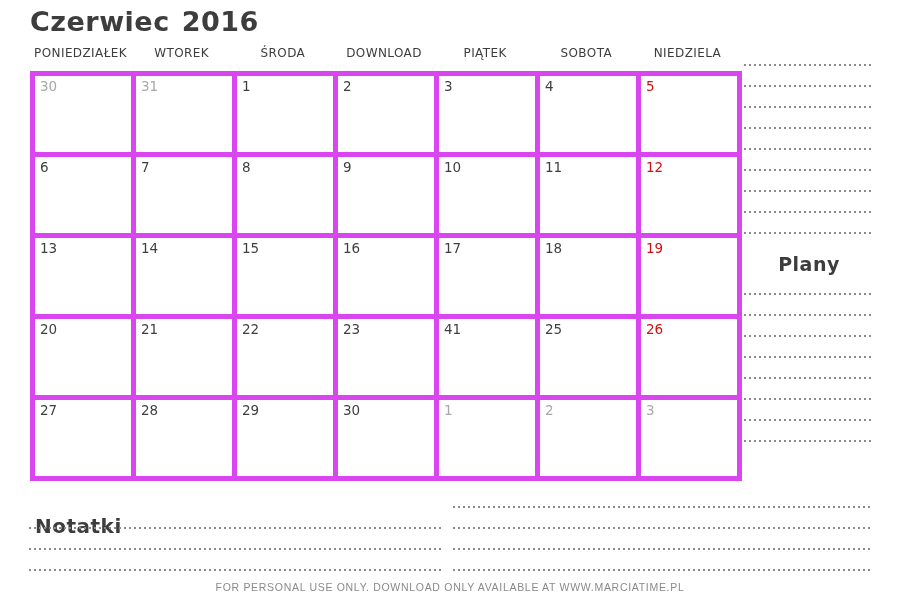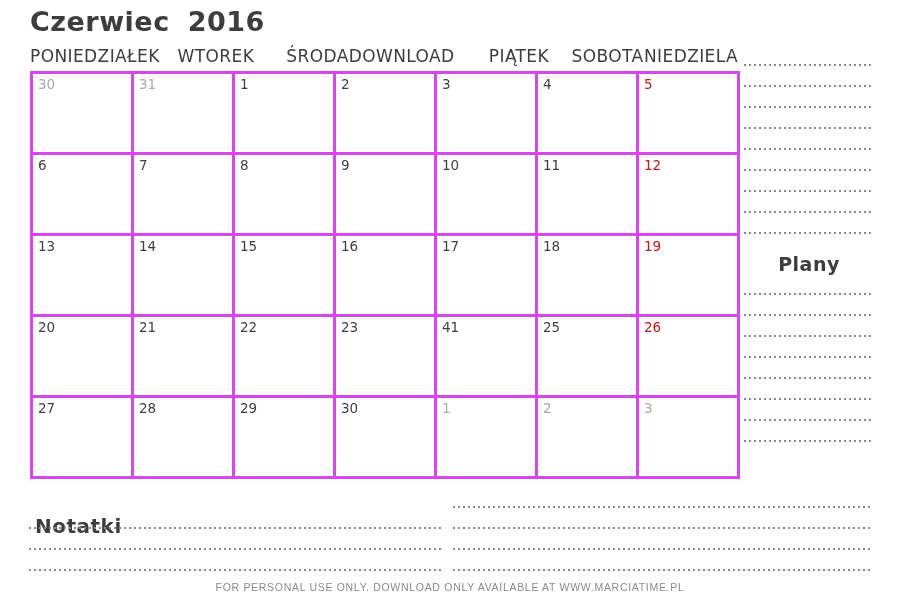--- a/index.html
+++ b/index.html
@@ -15,49 +15,49 @@
   }
   .title {
     position: absolute;
     left: 30px;
     top: 6px;
     font-size: 27px;
     font-weight: bold;
     letter-spacing: 0.5px;
     color: #3d3d3d;
   }
-  .title .month { margin-right: 18px; }
+  .title .month { margin-right: 12px; }
 
   .weekday-row {
     position: absolute;
     left: 30px;
     top: 46px;
     width: 708px;
     display: flex;
   }
   .weekday-row .wd {
     flex: 1;
-    text-align: right;
-    font-size: 17px;
+    text-align: center;
+    font-size: 12px;
     letter-spacing: 0.4px;
     color: #3d3d3d;
     white-space: nowrap;
   }
 
   table.grid {
     position: absolute;
     left: 30px;
     top: 71px;
     border-collapse: collapse;
     table-layout: fixed;
   }
   table.grid td {
     width: 101px;
     height: 81px;
-    border: 3px solid #d946ef;
+    border: 5px solid #d946ef;
     vertical-align: top;
     padding: 2px 0 0 5px;
     font-size: 13.5px;
     background: #ffffff;
   }
   table.grid tr { border-bottom: 2px solid #7b7b7b; }
   td.cell .num { color: #3f3f3f; }
   td.cell.prev .num, td.cell.next .num { color: #a8a8a8; }
   td.cell.sunday .num { color: #cc1212; }
 

